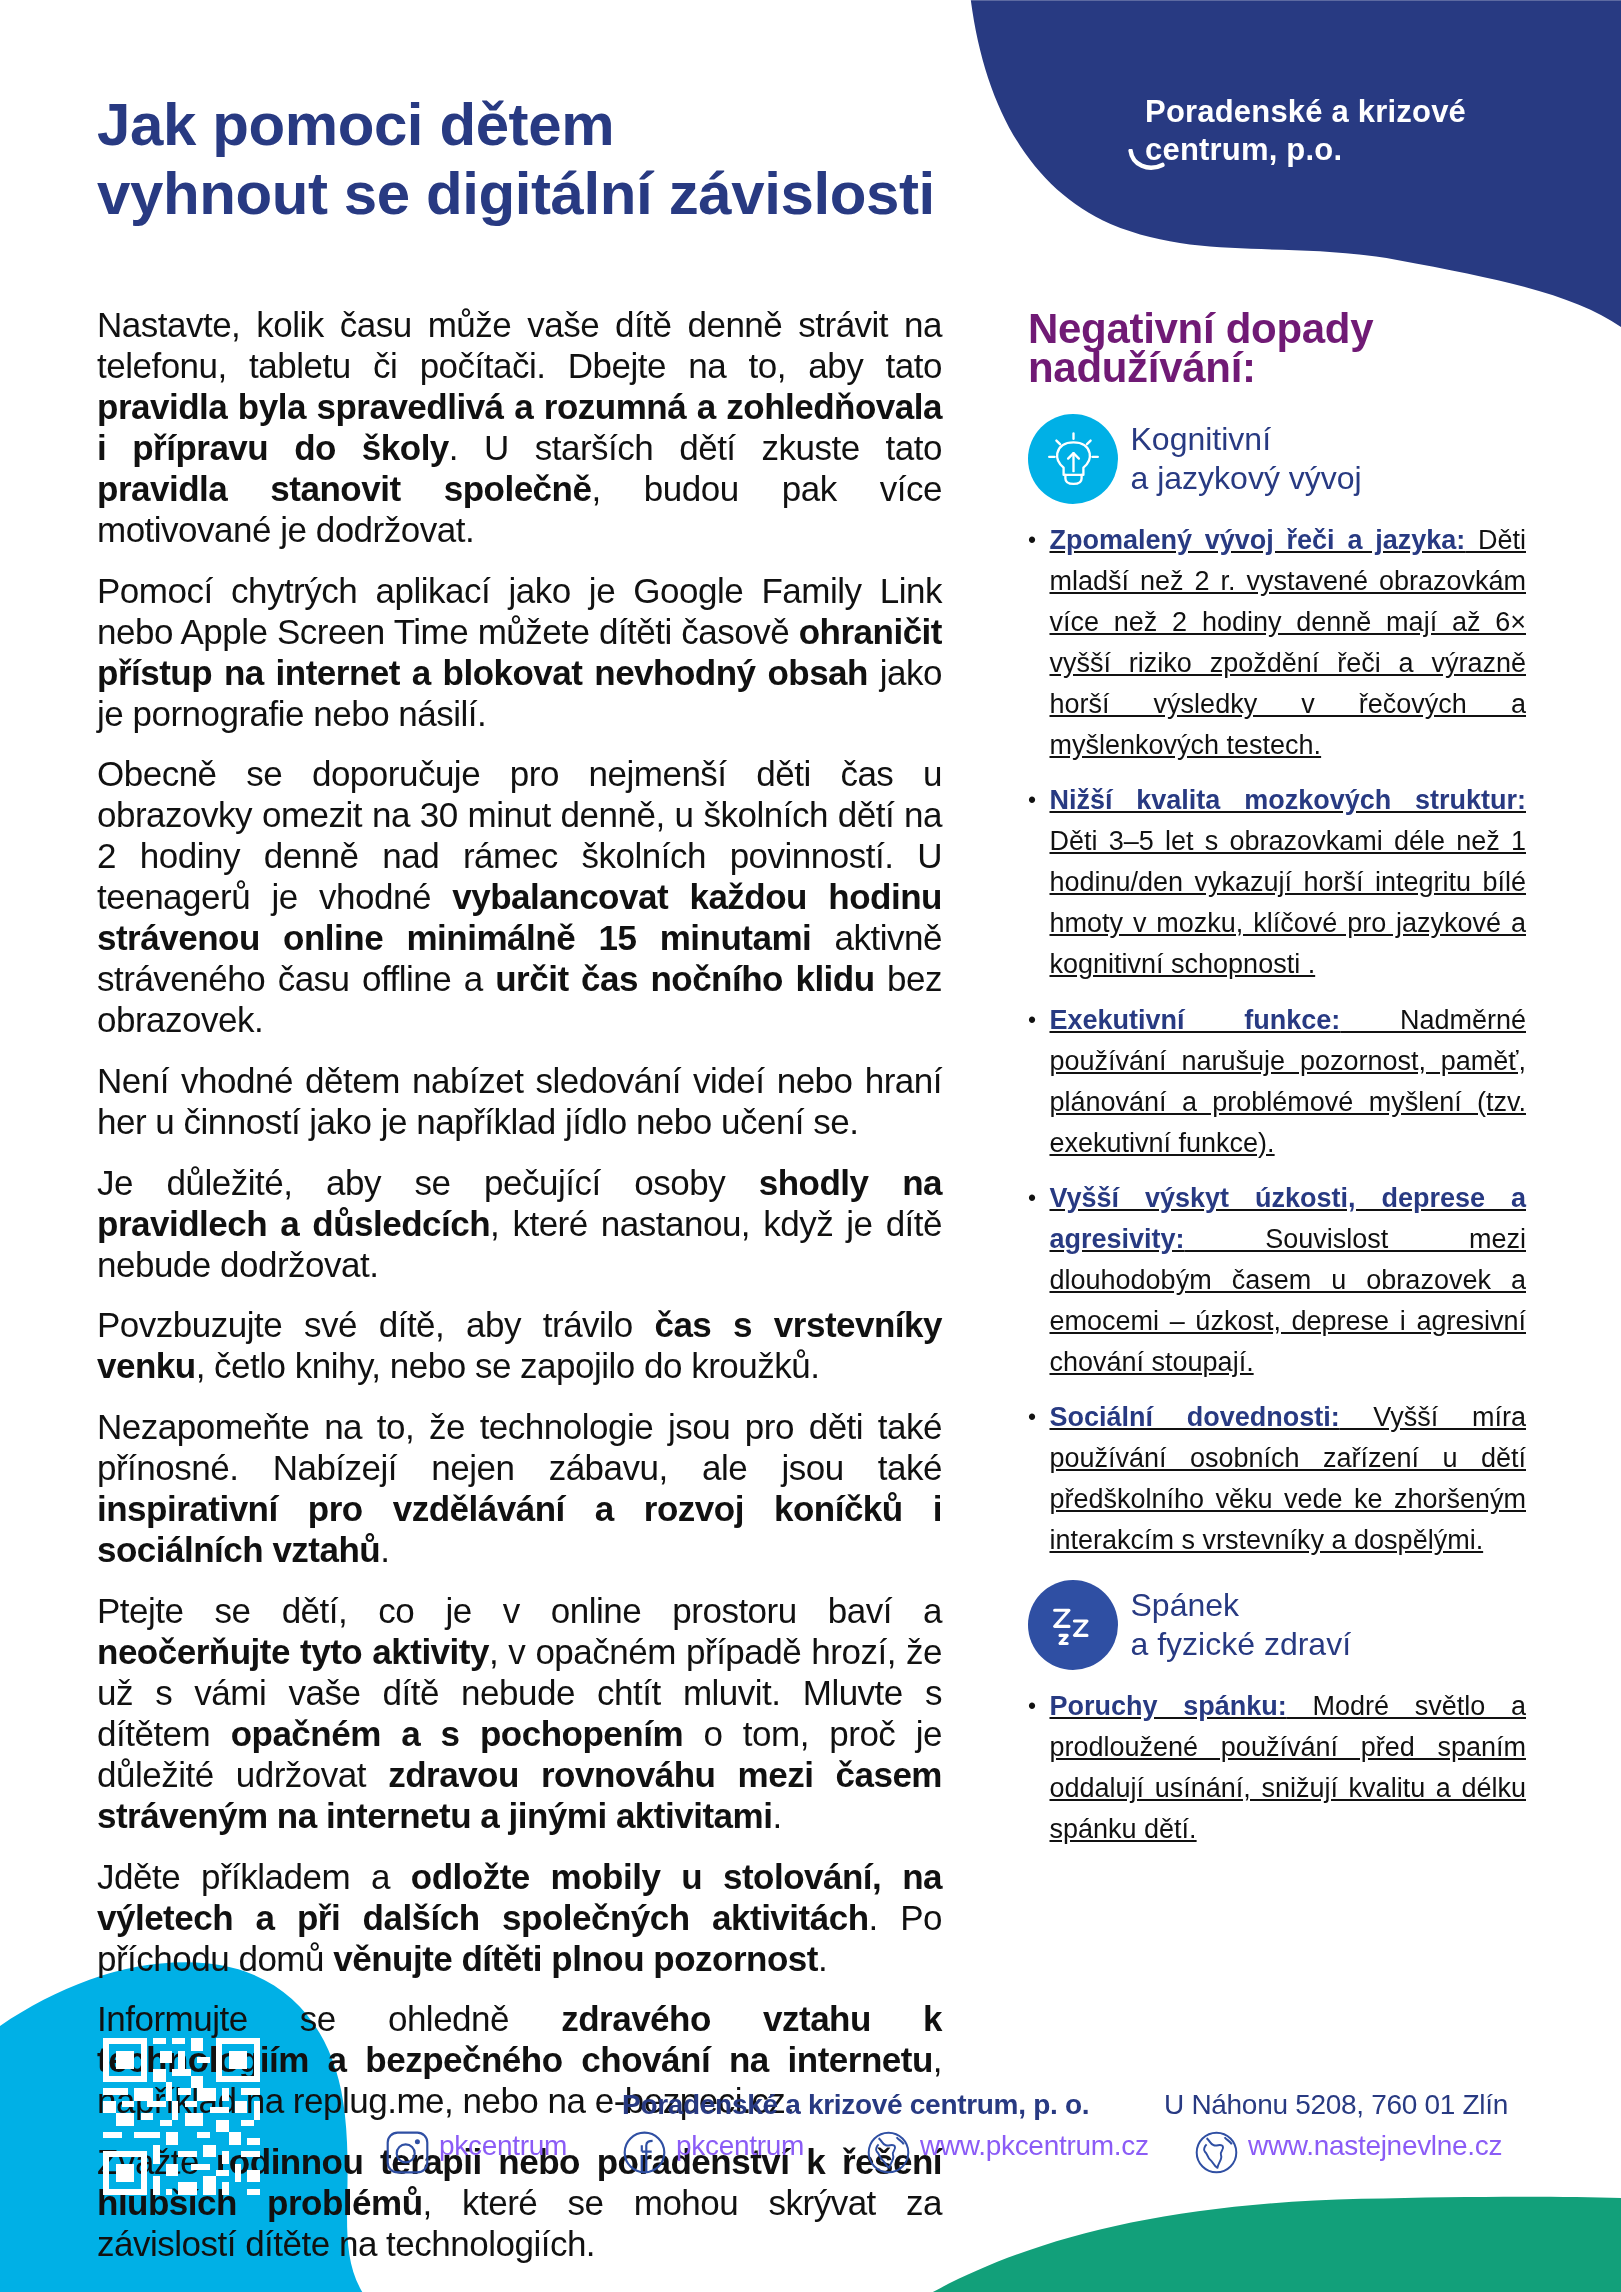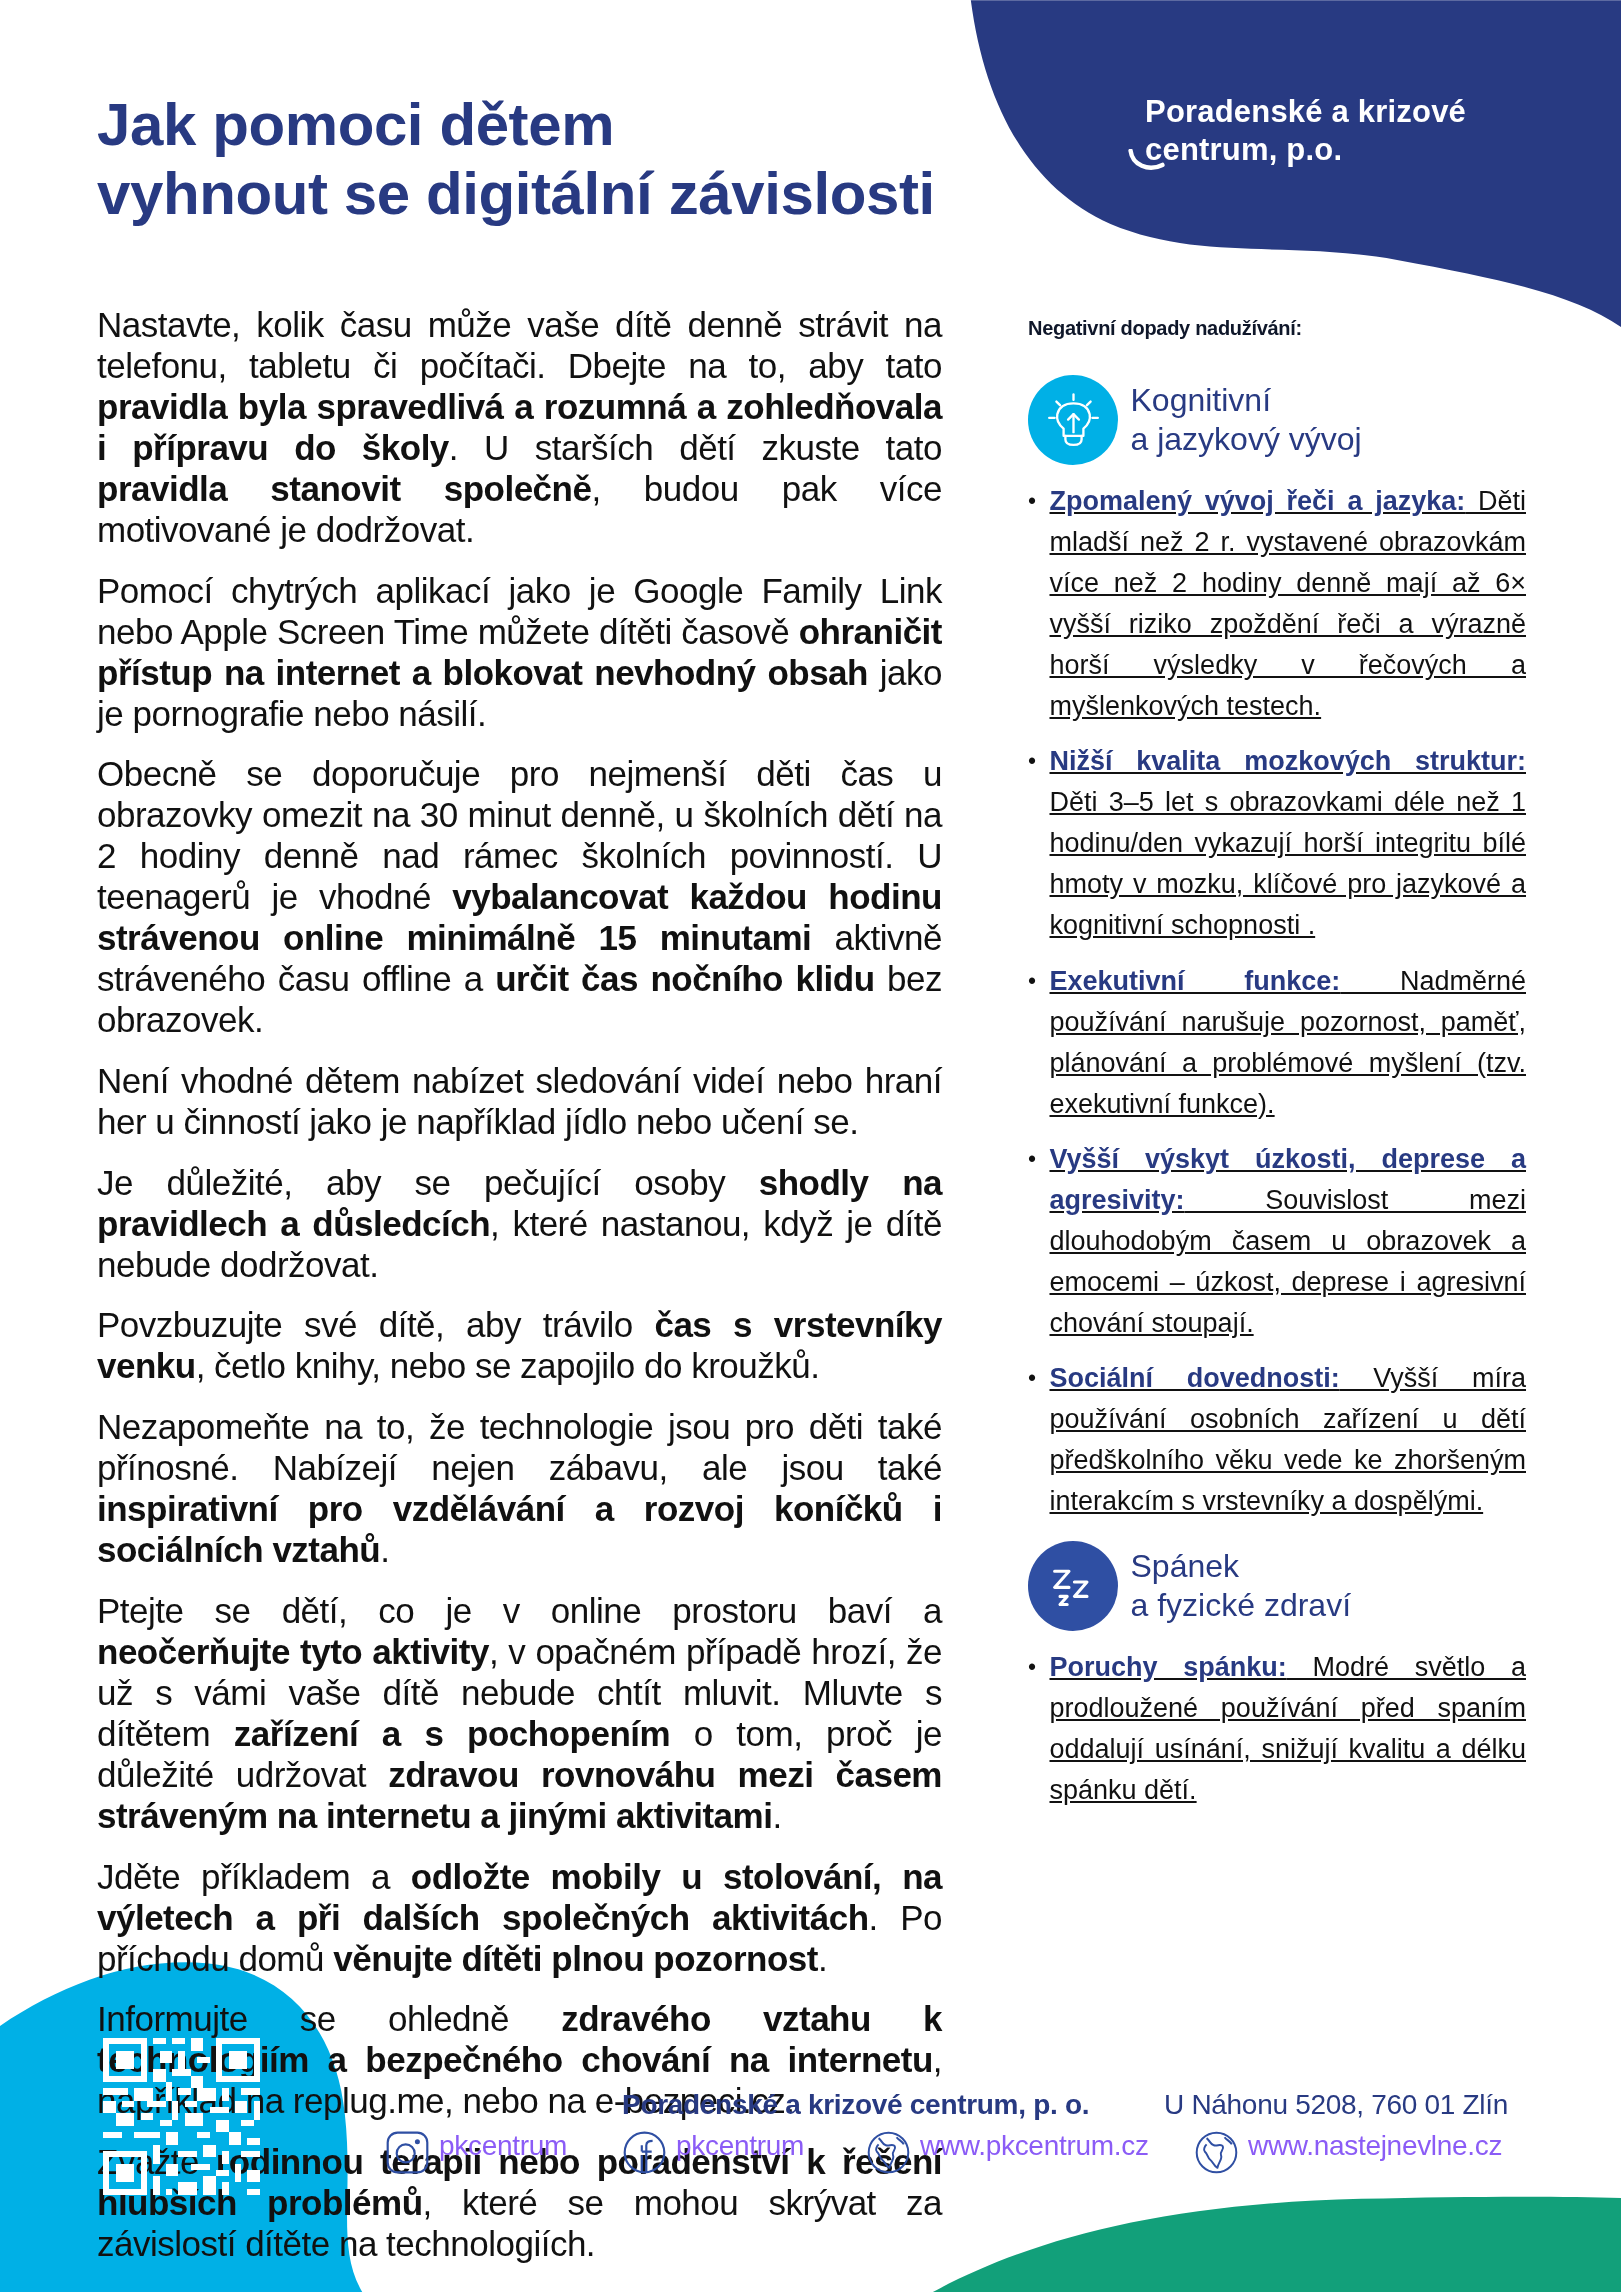--- a/index.html
+++ b/index.html
@@ -26,21 +26,21 @@
     font-size: 35px; line-height: 41px; color: #111;
     text-align: justify; letter-spacing: -0.5px;
   }
   .left-col p { margin-bottom: 19.7px; }
   .left-col b { font-weight: 700; }
 
   .right-col {
     position: absolute; left: 1028px; top: 309px; width: 498px;
   }
   .neg-title {
-    color: #0f172a; font-weight: 700; font-size: 20px; line-height: 39px;
+    color: #701a75; font-weight: 700; font-size: 42px; line-height: 39px;
     letter-spacing: -0.3px; margin-bottom: 27px;
   }
   .cat { display: flex; align-items: center; margin-bottom: 16px; }
   .cat-icon {
     width: 90px; height: 90px; border-radius: 50%; flex: 0 0 90px;
     display: flex; align-items: center; justify-content: center;
   }
   .cat-title {
     margin-left: 12.5px; color: #283a82; font-size: 32px; line-height: 39px; font-weight: 400;
   }
@@ -96,21 +96,21 @@
 </h1>
 
 <div class="left-col" id="tips">
     <p><span>Nastavte, kolik času může vaše dítě denně strávit na telefonu, tabletu či počítači. Dbejte na to, aby tato </span><b>pravidla byla spravedlivá a rozumná a zohledňovala i přípravu do školy</b><span>. U starších dětí zkuste tato </span><b>pravidla stanovit společně</b><span>, budou pak více motivované je dodržovat.</span></p>
     <p><span>Pomocí chytrých aplikací jako je Google Family Link nebo Apple Screen Time můžete dítěti časově </span><b>ohraničit přístup na internet a blokovat nevhodný obsah</b><span> jako je pornografie nebo násilí.</span></p>
     <p><span>Obecně se doporučuje pro nejmenší děti čas u obrazovky omezit na 30 minut denně, u školních dětí na 2 hodiny denně nad rámec školních povinností. U teenagerů je vhodné </span><b>vybalancovat každou hodinu strávenou online minimálně 15 minutami</b><span> aktivně stráveného času offline a </span><b>určit čas nočního klidu</b><span> bez obrazovek.</span></p>
     <p><span>Není vhodné dětem nabízet sledování videí nebo hraní her u činností jako je například jídlo nebo učení se.</span></p>
     <p><span>Je důležité, aby se pečující osoby </span><b>shodly na pravidlech a důsledcích</b><span>, které nastanou, když je dítě nebude dodržovat.</span></p>
     <p><span>Povzbuzujte své dítě, aby trávilo </span><b>čas s vrstevníky venku</b><span>, četlo knihy, nebo se zapojilo do kroužků.</span></p>
     <p><span>Nezapomeňte na to, že technologie jsou pro děti také přínosné. Nabízejí nejen zábavu, ale jsou také </span><b>inspirativní pro vzdělávání a rozvoj koníčků i sociálních vztahů</b><span>.</span></p>
-    <p><span>Ptejte se dětí, co je v online prostoru baví a </span><b>neočerňujte tyto aktivity</b><span>, v opačném případě hrozí, že už s vámi vaše dítě nebude chtít mluvit. Mluvte s dítětem </span><b>zařízení a s pochopením</b><span> o tom, proč je důležité udržovat </span><b>zdravou rovnováhu mezi časem stráveným na internetu a jinými aktivitami</b><span>.</span></p>
+    <p><span>Ptejte se dětí, co je v online prostoru baví a </span><b>neočerňujte tyto aktivity</b><span>, v opačném případě hrozí, že už s vámi vaše dítě nebude chtít mluvit. Mluvte s dítětem </span><b>opačném a s pochopením</b><span> o tom, proč je důležité udržovat </span><b>zdravou rovnováhu mezi časem stráveným na internetu a jinými aktivitami</b><span>.</span></p>
     <p><span>Jděte příkladem a </span><b>odložte mobily u stolování, na výletech a při dalších společných aktivitách</b><span>. Po příchodu domů </span><b>věnujte dítěti plnou pozornost</b><span>.</span></p>
     <p><span>Informujte se ohledně </span><b>zdravého vztahu k technologiím a bezpečného chování na internetu</b><span>, například na replug.me, nebo na e-bezpeci.cz.</span></p>
     <p><span>Zvažte </span><b>rodinnou terapii nebo poradenství k řešení hlubších problémů</b><span>, které se mohou skrývat za závislostí dítěte na technologiích.</span></p>
   </div>
 
 <div class="right-col">
   <div class="neg-title">Negativní dopady nadužívání:</div>
 
   <div class="cat">
     <div class="cat-icon" style="background:#00b0e6;">

